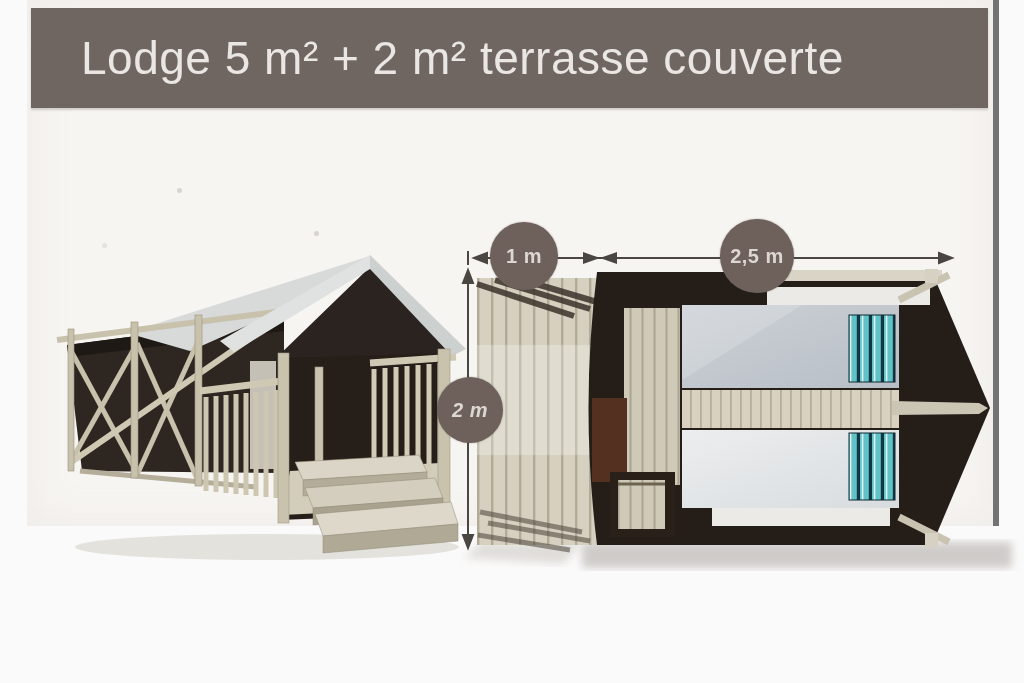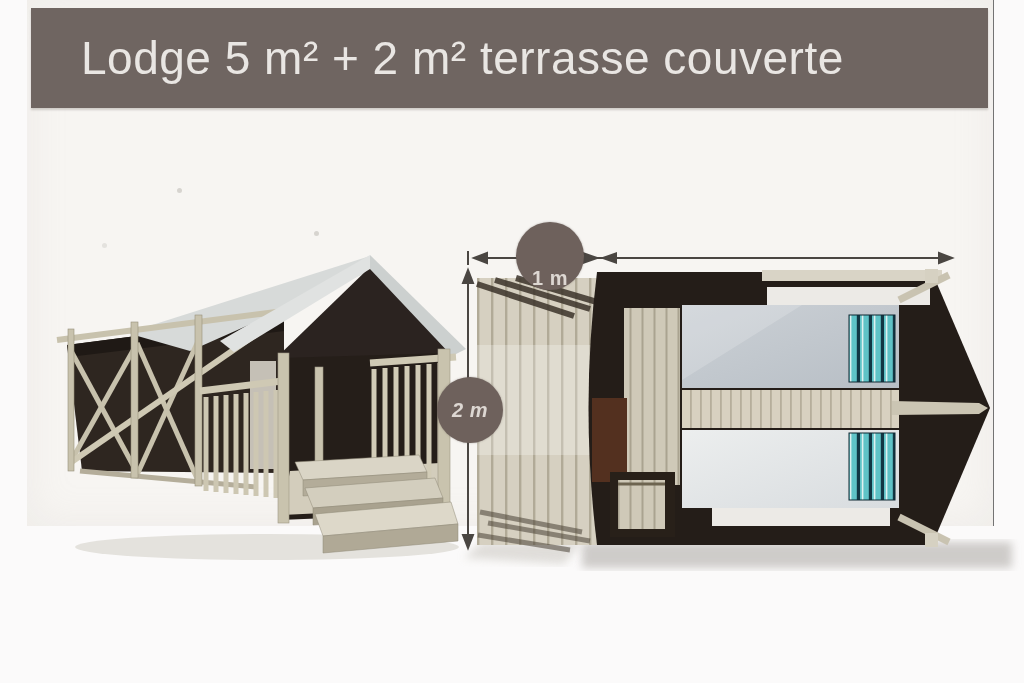--- a/index.html
+++ b/index.html
@@ -5,21 +5,21 @@
   html,body{margin:0;padding:0;}
   body{
     width:1024px;height:683px;overflow:hidden;position:relative;
     background:var(--page-background,#fbfafa);
     font-family:"Liberation Sans", sans-serif;
   }
   .stage{position:absolute;inset:0;}
   .card{
     position:absolute;left:27px;top:0;width:966px;height:526px;
     background:var(--card-background,#f7f5f2);
-    border-right:1px solid #737373;
+    border-right:6px solid #737373;
     box-shadow:inset 0 0 40px rgba(200,196,188,.18);
   }
   .banner{
     position:absolute;left:4px;top:8px;width:957px;height:100px;
     background:var(--banner-background,#6f6561);
     display:flex;align-items:center;
     box-shadow:0 2px 2px rgba(90,82,76,.25);
   }
   .banner span{
     color:var(--banner-text,#e9e6e3);
@@ -29,21 +29,21 @@
   .badge{
     position:absolute;border-radius:50%;
     background:var(--badge-background,#6e615c);
     display:flex;align-items:center;justify-content:center;
     box-shadow:0 0 2px rgba(70,60,55,.4);
   }
   .badge span{
     color:var(--badge-text,#ddd7d2);
     font-size:20px;font-weight:700;letter-spacing:.5px;
   }
-  .badge-terrace{left:489px;top:222px;width:68px;height:68px;align-items:flex-end;}
+  .badge-terrace{left:463px;top:222px;width:68px;height:68px;}
   .badge-cabin{left:693px;top:219px;width:74px;height:74px;}
   .badge-depth{left:410px;top:377px;width:66px;height:66px;font-style:italic;}
   svg{position:absolute;}
   .svg-3d{left:25px;top:245px;}
   .svg-plan{left:425px;top:220px;}
   .speck{position:absolute;width:5px;height:5px;border-radius:50%;background:#c9c6c0;opacity:.7;}
 </style>
 </head>
 <body>
 
@@ -229,18 +229,21 @@
         <polygon points="151,38 164,33.5 164,42.5"></polygon>
         <line x1="16" y1="50" x2="16" y2="328"></line>
         <polygon points="16,50 11,63 21,63"></polygon>
         <polygon points="16,328 11,315 21,315"></polygon>
       </g>
     </svg>
 
     <div class="badge badge-terrace">
       <span>1 m</span>
     </div>
+    <div class="badge badge-cabin">
+      <span>2,5 m</span>
+    </div>
     <div class="badge badge-depth">
       <span>2 m</span>
     </div>
 
   </div>
 </div>
 
 </body></html>

